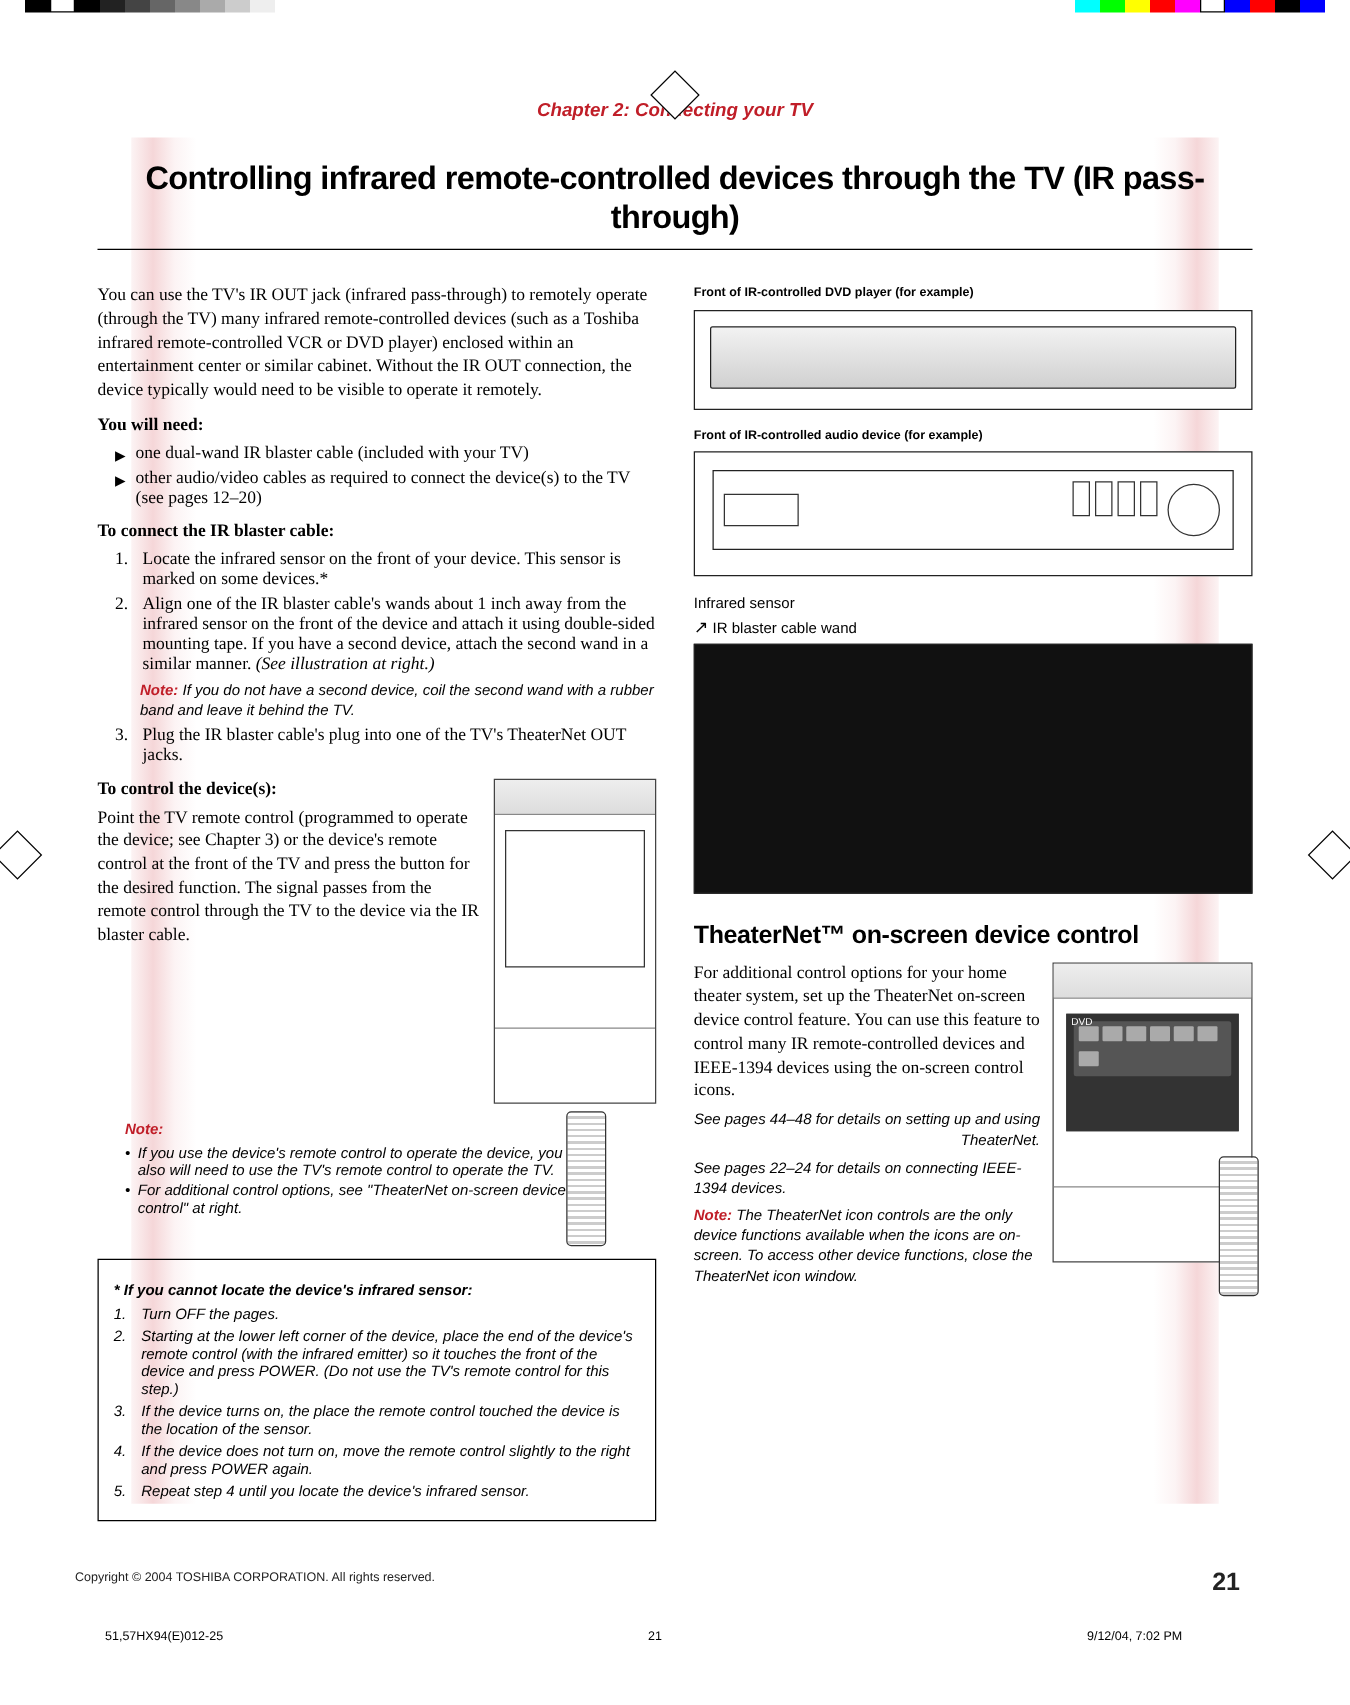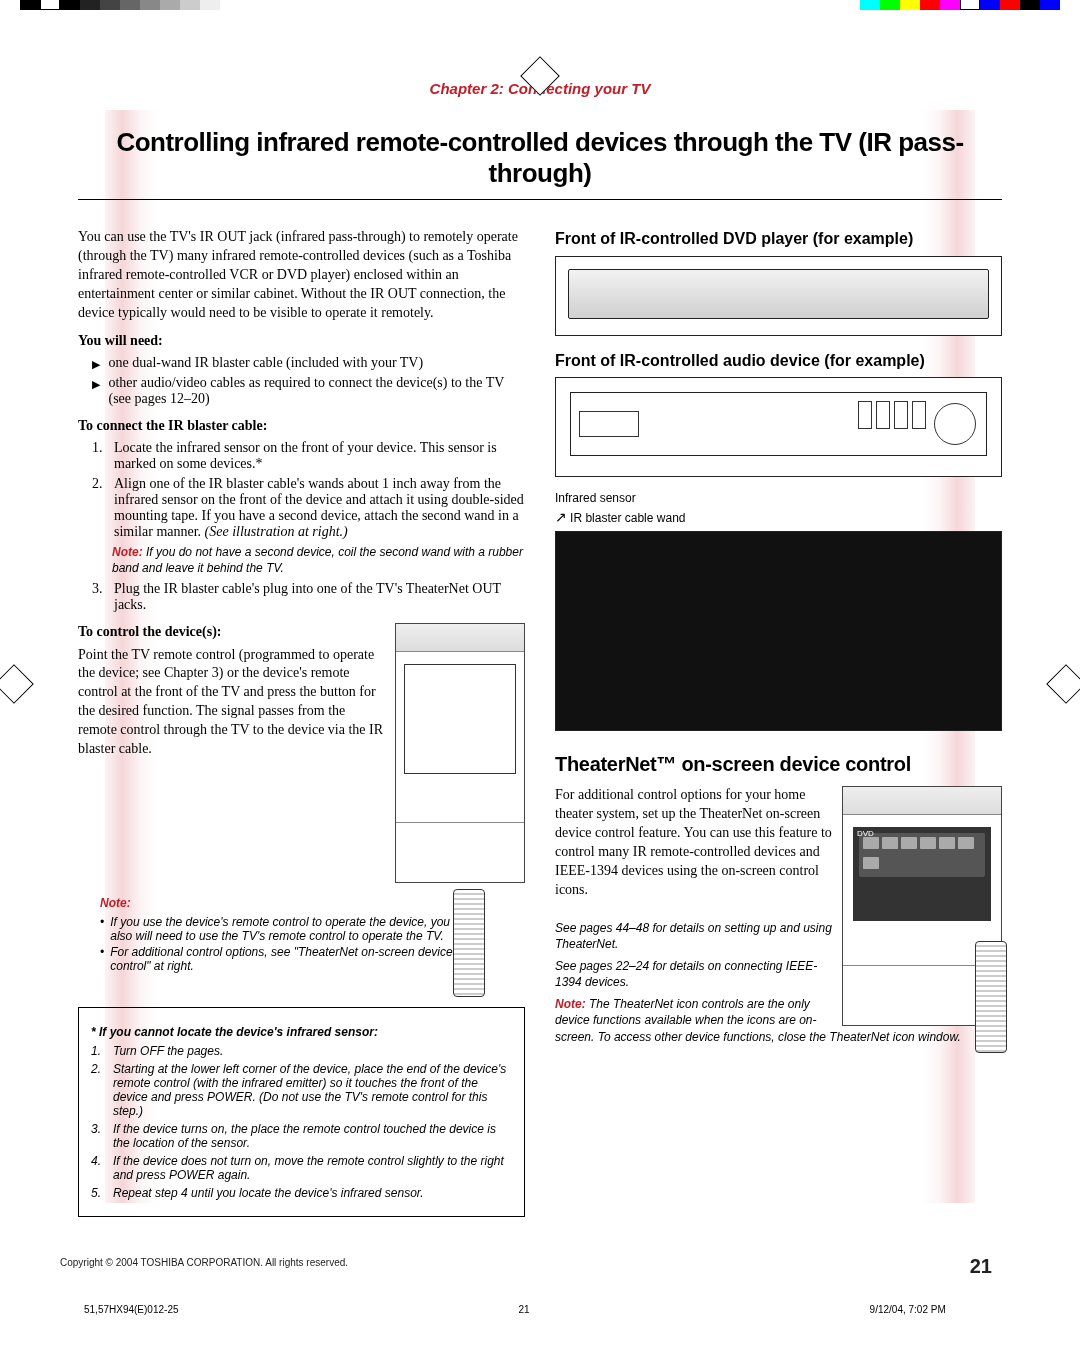--- a/index.html
+++ b/index.html
@@ -66,21 +66,21 @@
     width: 130px; height: 260px; border: 1px solid #444;
     float: right; margin-left: 10px; margin-bottom: 6px;
     position: relative; background: #fff;
   }
   .device-box .top { height: 28px; background: linear-gradient(#eee,#ddd); border-bottom:1px solid #888;}
   .device-box .screen { position:absolute; top:40px; left:8px; right:8px; height:110px; border:1px solid #333; }
   .device-box .stand { position:absolute; bottom:0; left:0; right:0; height:60px; border-top:1px solid #888;}
   .remote { width: 32px; height: 108px; border:1px solid #333; border-radius:4px;
             background: repeating-linear-gradient(#fff,#fff 3px,#ccc 3px,#ccc 5px);
             float:right; margin-right: 40px; }
-  .side-label { font-family: Arial, sans-serif; font-weight: bold; font-size: 16px; }
+  .side-label { font-family: Arial, sans-serif; font-weight: bold; font-size: 10px; }
   .diagram-box {
     border: 1px solid #222; width: 100%; margin: 6px 0 14px 0;
     background: #fff;
   }
   .dvd-front { height: 80px; position: relative; }
   .dvd-front::before { content:""; position:absolute; left:12px; right:12px; top:12px; height:48px;
     border:1px solid #222; background: linear-gradient(#f2f2f2,#d0d0d0); border-radius:2px; }
   .audio-front { height: 100px; }
   .back-tv { height: 200px; background:#111; position:relative; }
   .back-tv .port-grid { position:absolute; inset:14px; }
@@ -285,21 +285,21 @@
               <span></span>
               <span></span>
               <span></span>
               <span></span>
           </div>
           <div style="position:absolute;top:42px;left:14px;color:#fff;font:8px Arial;">DVD</div>
           <div class="stand"></div>
           <div class="remote2"></div>
         </div>
         <p>For additional control options for your home theater system, set up the TheaterNet on-screen device control feature. You can use this feature to control many IR remote-controlled devices and IEEE-1394 devices using the on-screen control icons.</p>
-        <p class="italic-note" style="margin-top:20px;">See pages 44–48 for details on setting up and using TheaterNet.</p>
+        <p class="italic-note" style="margin-top:4px;text-align:right;">See pages 44–48 for details on setting up and using TheaterNet.</p>
         <p class="italic-note" style="margin-top:6px;">See pages 22–24 for details on connecting IEEE-1394 devices.</p>
         <p class="italic-note" style="margin-top:6px;">
           <span class="red-note">Note:</span> <span>The TheaterNet icon controls are the only device functions available when the icons are on-screen. To access other device functions, close the TheaterNet icon window.</span>
         </p>
         <div class="clear"></div>
       </div>
     </div>
   </div>
 
   <div class="footer-copy">

